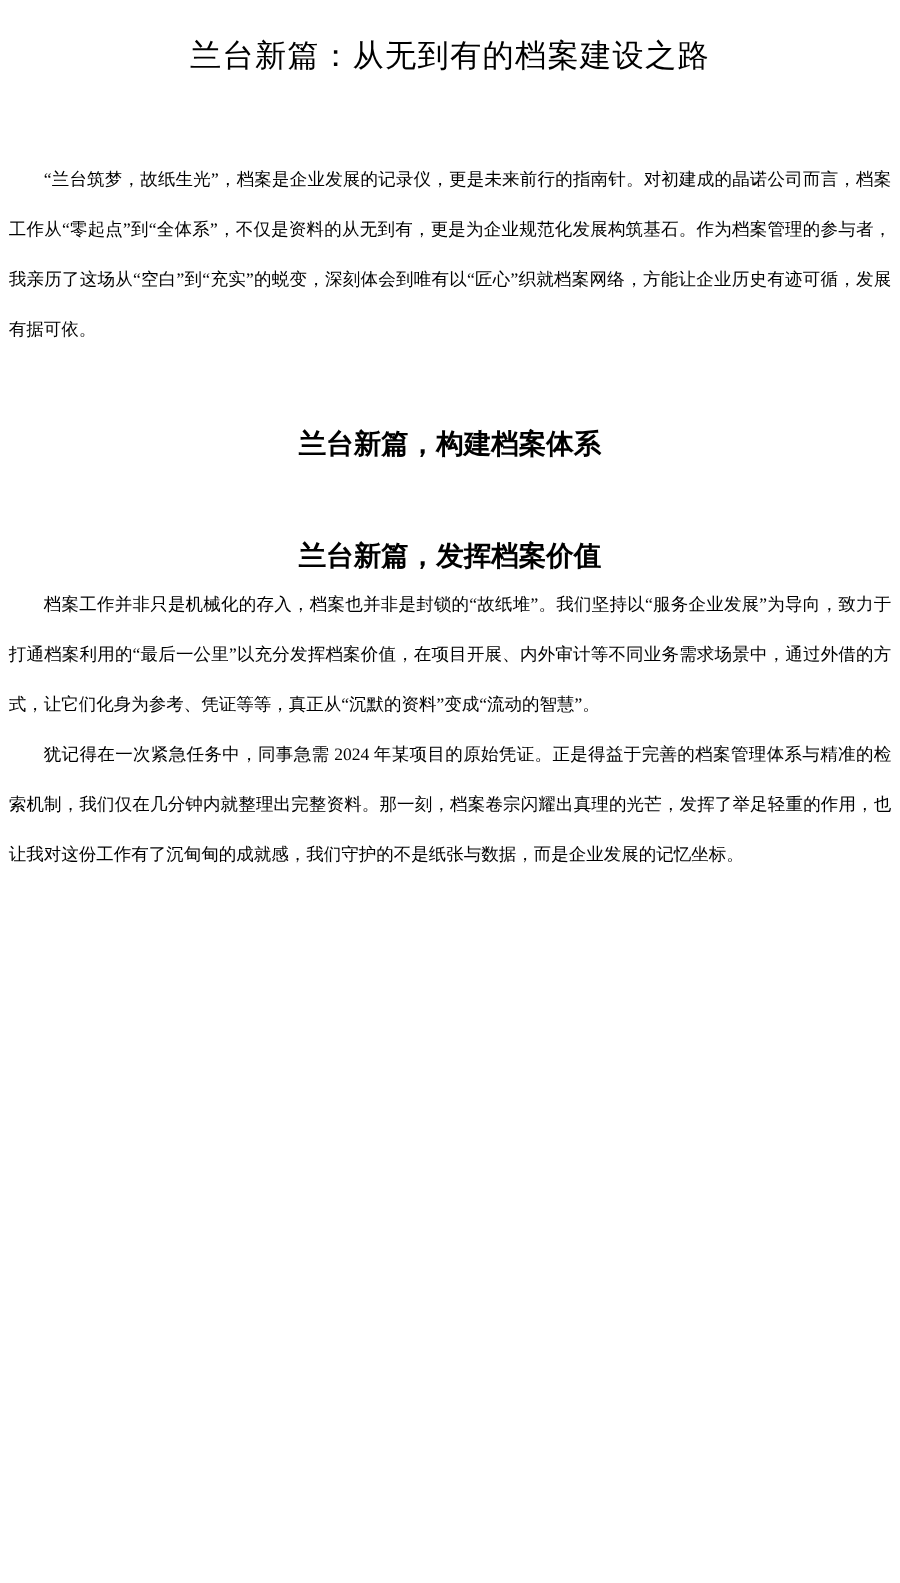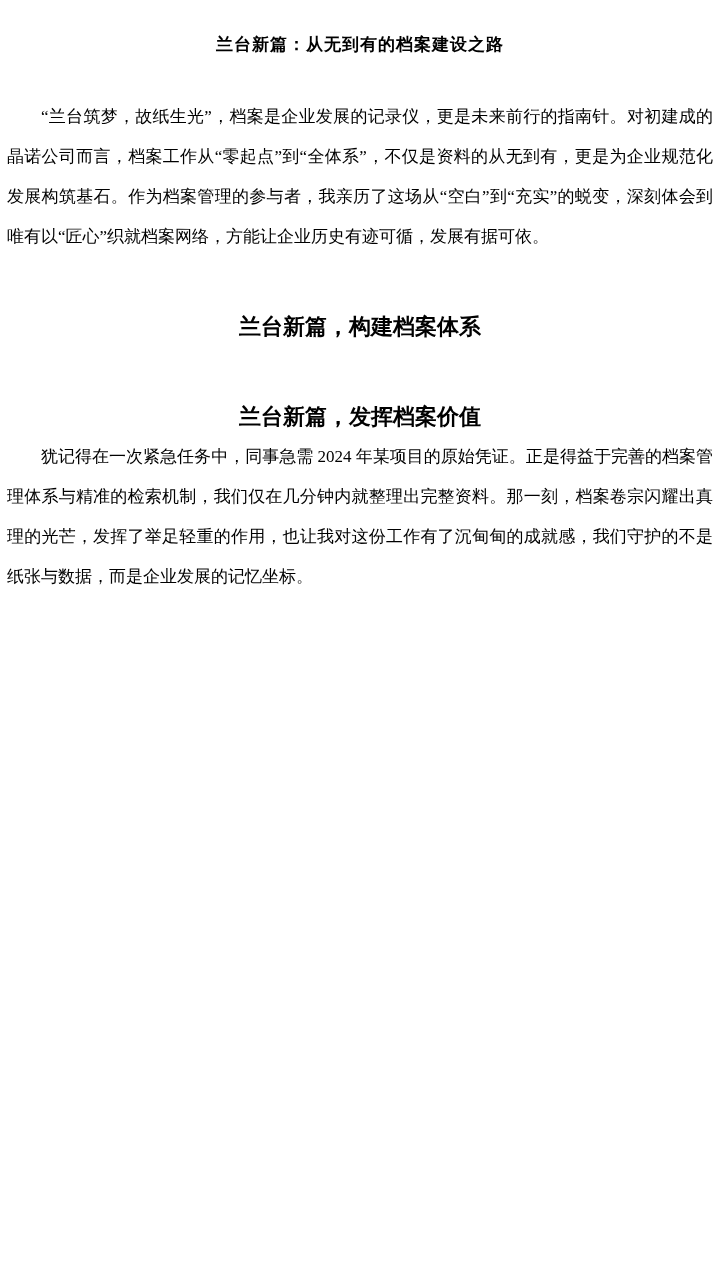--- a/index.html
+++ b/index.html
@@ -14,37 +14,37 @@
     margin: 0 auto;
     background: #ffffff;
     color: #000000;
     box-sizing: border-box;
     padding: 25px 7px 30px 7px;
     overflow: hidden;
     font-family: "Liberation Serif", "DejaVu Serif", serif;
   }
   .doc-title {
     font-family: "Liberation Sans", "DejaVu Sans", sans-serif;
-    font-weight: 700;
-    font-size: 17px;
+    font-weight: 400;
+    font-size: 25px;
     line-height: 40px;
     text-align: center;
-    margin: 0 0 32px 0;
+    margin: 0 0 60px 0;
     letter-spacing: 1px;
   }
   .section-heading {
     font-family: "Liberation Sans", "DejaVu Sans", sans-serif;
     font-weight: 700;
     font-size: 22px;
     line-height: 40px;
     text-align: center;
     margin: 50px 0 0 0;
   }
   .body-para {
-    font-size: 17px;
+    font-size: 14px;
     line-height: 40px;
     text-align: justify;
     text-justify: inter-ideograph;
     text-indent: 2em;
     margin: 0;
   }
 </style>
 </head>
 <body>
 
@@ -52,16 +52,17 @@
 
   <h1 class="doc-title">兰台新篇：从无到有的档案建设之路</h1>
 
   <p class="body-para">“兰台筑梦，故纸生光”，档案是企业发展的记录仪，更是未来前行的指南针。对初建成的晶诺公司而言，档案工作从“零起点”到“全体系”，不仅是资料的从无到有，更是为企业规范化发展构筑基石。作为档案管理的参与者，我亲历了这场从“空白”到“充实”的蜕变，深刻体会到唯有以“匠心”织就档案网络，方能让企业历史有迹可循，发展有据可依。</p>
 
   <h2 class="section-heading">兰台新篇，构建档案体系</h2>
 
 
   <h2 class="section-heading">兰台新篇，发挥档案价值</h2>
 
+  <p class="body-para">档案工作并非只是机械化的存入，档案也并非是封锁的“故纸堆”。我们坚持以“服务企业发展”为导向，致力于打通档案利用的“最后一公里”以充分发挥档案价值，在项目开展、内外审计等不同业务需求场景中，通过外借的方式，让它们化身为参考、凭证等等，真正从“沉默的资料”变成“流动的智慧”。</p>
 
   <p class="body-para">犹记得在一次紧急任务中，同事急需 2024 年某项目的原始凭证。正是得益于完善的档案管理体系与精准的检索机制，我们仅在几分钟内就整理出完整资料。那一刻，档案卷宗闪耀出真理的光芒，发挥了举足轻重的作用，也让我对这份工作有了沉甸甸的成就感，我们守护的不是纸张与数据，而是企业发展的记忆坐标。</p>
 
 </div>
 
 </body></html>

